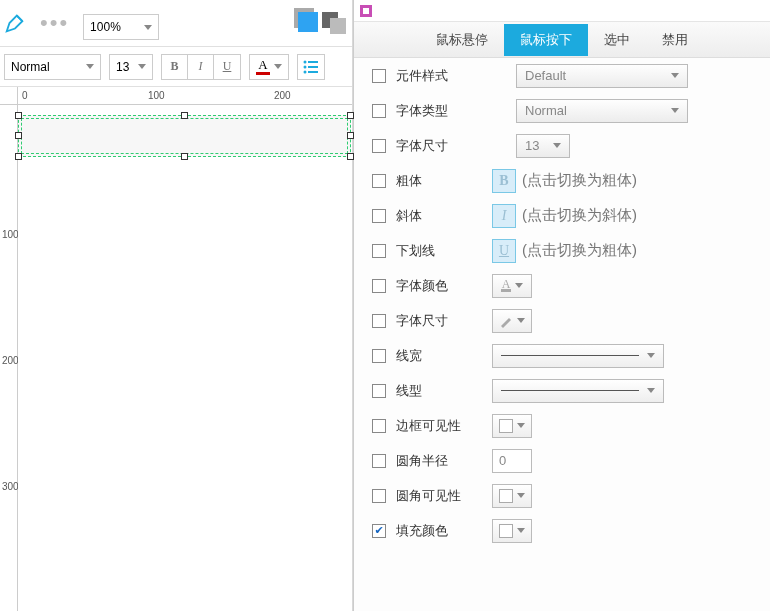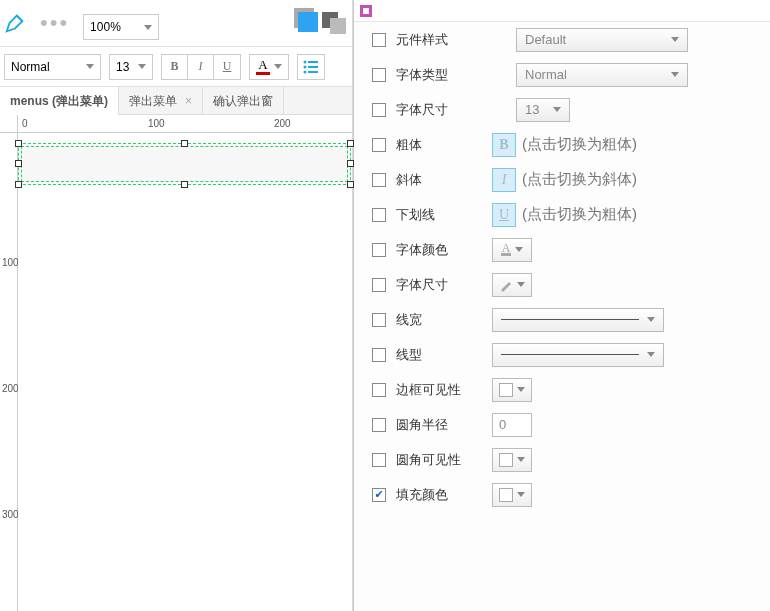--- a/index.html
+++ b/index.html
@@ -140,32 +140,20 @@
           <circle cx="2" cy="3" r="1.5" fill="#1caade"></circle>
           <rect x="5" y="2" width="10" height="2" fill="#1caade"></rect>
           <circle cx="2" cy="8" r="1.5" fill="#1caade"></circle>
           <rect x="5" y="7" width="10" height="2" fill="#1caade"></rect>
           <circle cx="2" cy="13" r="1.5" fill="#1caade"></circle>
           <rect x="5" y="12" width="10" height="2" fill="#1caade"></rect>
         </svg>
     </div>
   </div>
 
-  <div class="tabs-bar">
-    <div class="tab active">
-      <span>menus (弹出菜单)</span>
-    </div>
-    <div class="tab">
-      <span>弹出菜单</span>
-      <span class="close">×</span>
-    </div>
-    <div class="tab">
-      <span>确认弹出窗</span>
-    </div>
-  </div>
 
   <div class="canvas-area">
     <div class="ruler-corner"></div>
     <div class="h-ruler">
       <span class="tick" style="left:4px">0</span>
       <span class="tick" style="left:130px">100</span>
       <span class="tick" style="left:256px">200</span>
     </div>
     <div class="v-ruler">
       <span class="tick" style="top:124px">100</span>
@@ -186,20 +174,26 @@
       </div>
     </div>
   </div>
 </div>
 
 <div class="right">
   <div class="panel-header">
     <span class="sq"></span>
   </div>
 
+  <div class="state-tabs">
+    <div class="st">鼠标悬停</div>
+    <div class="st active">鼠标按下</div>
+    <div class="st">选中</div>
+    <div class="st">禁用</div>
+  </div>
 
   <div class="props">
 
     <div class="prop-row">
       <div class="cb"></div>
       <div class="lbl">元件样式</div>
       <div class="ctrl">
           <div class="combo wide">
             <span>Default</span>
             <span class="caret"></span>

